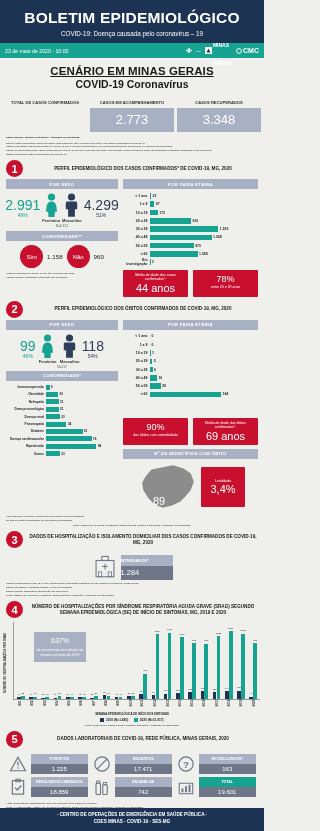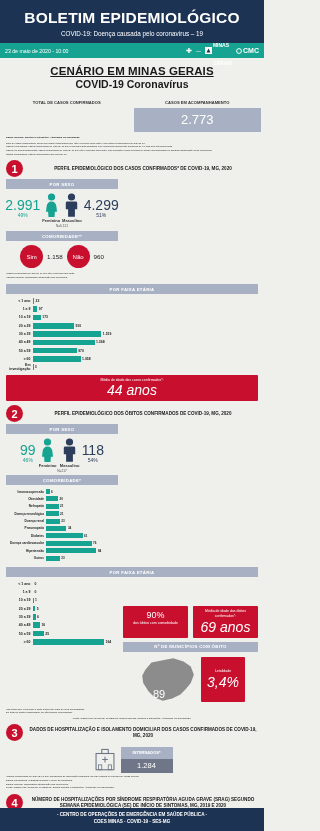--- a/index.html
+++ b/index.html
@@ -58,21 +58,21 @@
     display: flex; align-items: center; justify-content: center;
   }
   .sec-title { font-size: 4.6px; font-weight: bold; color: #1a1a1a; line-height: 1.3; }
   .sec-title.ctr { text-align: center; flex: 1; }
   
   .pill {
     background: #a8b0c4; color: #fff; font-size: 4.3px; font-weight: bold;
     text-align: center; padding: 2.5px 0; letter-spacing: .3px;
   }
   
-  .two-col { display: flex; gap: 5px; padding: 0 6px; flex-direction: column; }
+  .two-col { display: flex; gap: 5px; padding: 0 6px; }
   .col-l { width: 112px; }
   .col-r { flex: 1; }
   .sexrow { display: flex; align-items: center; justify-content: center;
             gap: 2px; margin-top: 4px; }
   .bignum { font-size: 14px; color: #16a391; font-weight: normal; line-height: 1; }
   .bignum.nv { color: #2c3e5c; }
   .pctsm { font-size: 5px; color: #16a391; text-align: center; }
   .pctsm.nv { color: #2c3e5c; }
   .fig { width: 20px; text-align: center; }
   .fig svg { display: block; margin: 0 auto; }
@@ -87,21 +87,21 @@
   .agebar { height: 5.6px; background: #16a391; }
   .ageval { font-size: 3.4px; font-weight: bold; color: #222; }
   
   .redrow { display: flex; gap: 5px; margin-top: 4px; }
   .redbox {
     flex: 1; background: #c8102e; color: #fff; text-align: center;
     padding: 3px 2px; border-radius: 1px;
   }
   .redbox .rb-sm { font-size: 3.5px; line-height: 1.3; }
   .redbox .rb-lg { font-size: 9px; font-weight: normal; margin: 1px 0; }
-  .redbox .rb-lg2 { font-size: 14px; font-weight: normal; font-style: italic; }
+  .redbox .rb-lg2 { font-size: 11px; font-weight: normal; }
   
   .circrow { display: flex; align-items: center; justify-content: center;
              gap: 4px; margin-top: 4px; }
   .circ {
     width: 23px; height: 23px; border-radius: 50%; background: #c8102e;
     color: #fff; font-size: 6px; display: flex; align-items: center;
     justify-content: center;
   }
   .circval { font-size: 6.2px; color: #222; }
   
@@ -112,21 +112,21 @@
   .cmval { font-size: 3px; font-weight: bold; color: #222; margin-left: 1.5px; }
   
   .mapwrap { position: relative; display: flex; align-items: center;
              justify-content: center; gap: 3px; margin-top: 2px; }
   .mapnum { position: absolute; left: 30px; top: 34px; font-size: 11px;
             color: #fff; font-weight: normal; }
   
   .hosprow { display: flex; justify-content: center; align-items: center;
              gap: 6px; padding: 4px 6px 0; }
   .hospitem { display: flex; align-items: center; gap: 3px; }
-  .hospbox { width: 52px; text-align: center; }
+  .hospbox { width: 52px; text-align: left; }
   .hb-lbl { background: #a8b0c4; color: #fff; font-size: 4px; font-weight: bold;
             padding: 3px 0; line-height: 1.3; }
   .hb-val { background: #6e7687; color: #fff; font-size: 7.5px; padding: 2.5px 0; }
   
   .sragwrap { padding: 2px 4px 0; position: relative; }
   .sragbox { display: flex; }
   .ylab { width: 9px; position: relative; }
   .ylab span {
     position: absolute; left: 1px; top: 50%; transform: rotate(-90deg) translateX(-50%);
     transform-origin: left center; white-space: nowrap;
@@ -214,20 +214,24 @@
   <h2>COVID-19 Coronavírus</h2>
 </div>
 <div class="cards">
   <div class="card c1">
     <div class="card-lbl">TOTAL DE CASOS CONFIRMADOS</div>
   </div>
   <div class="card c2">
     <div class="card-lbl">CASOS EM ACOMPANHAMENTO</div>
     <div class="card-val">2.773</div>
   </div>
+  <div class="card c3">
+    <div class="card-lbl">CASOS RECUPERADOS</div>
+    <div class="card-val">3.348</div>
+  </div>
 </div>
 <div class="notes">
   <div style="font-weight:bold;">Dados parciais, sujeitos a alterações. Atualizado em 23/05/2020.</div>
   <div style="height:2px"></div>
   <div>Total de casos confirmados: soma dos casos confirmados que não evoluíram para óbito e dos óbitos confirmados por COVID-19.</div>
   <div>Casos recuperados: casos confirmados de COVID-19 que receberam alta hospitalar e/ou cumpriram isolamento domiciliar de 14 dias sem intercorrências.</div>
   <div>Casos em acompanhamento: casos confirmados de COVID-19 que não evoluíram para óbito, cuja condição clínica permanece sendo acompanhada ou aguarda atualização pelos municípios.</div>
   <div>Óbitos confirmados: óbitos confirmados para COVID-19.</div>
 </div>
 
@@ -339,20 +343,24 @@
           <div class="agebarwrap">
             <div class="agebar" style="width: 0.135px;"></div>
             <div class="ageval">3</div>
           </div>
         </div>
       </div>
     <div class="redrow">
       <div class="redbox">
         <div class="rb-sm">Média de idade dos casos confirmados*:</div>
         <div class="rb-lg2">44 anos</div>
+      </div>
+      <div class="redbox">
+        <div class="rb-lg">78%</div>
+        <div class="rb-sm">entre 20 e 59 anos</div>
       </div>
     </div>
   </div>
 </div>
 
 <div class="sec">
   <div class="badge">2</div>
   <div class="sec-title ctr">PERFIL EPIDEMIOLÓGICO DOS ÓBITOS CONFIRMADOS DE COVID-19, MG, 2020</div>
 </div>
 <div class="two-col">

